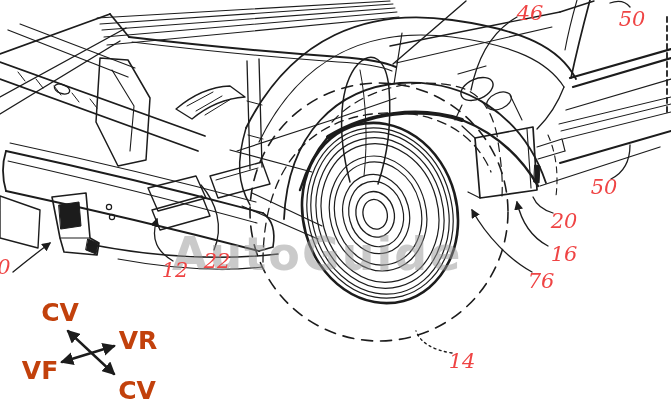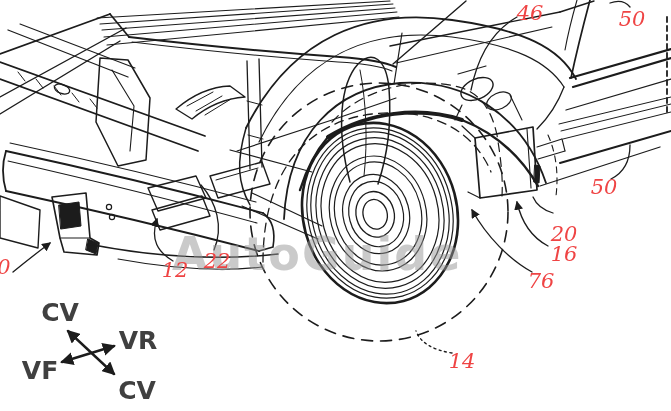--- a/index.html
+++ b/index.html
@@ -17,21 +17,21 @@
   }
   .watermark .tld{font-size:25px;letter-spacing:1px;color:rgba(160,160,160,0.48);}
   .ref{
     position:absolute;z-index:4;transform:translate(-50%,-50%);
     font:italic 21px "DejaVu Serif","Liberation Serif",serif;
     color:#ef4444;white-space:nowrap;
   }
   .dir{
     position:absolute;z-index:4;transform:translate(-50%,-50%);
     font-family:"DejaVu Sans","Liberation Sans",sans-serif;
-    font-weight:600;font-size:25px;color:#404040;white-space:nowrap;
+    font-weight:600;font-size:25px;color:#c2410c;white-space:nowrap;
   }
 </style>
 </head>
 <body>
 
 <div class="stage">
 
   <svg width="671" height="411" viewBox="0 0 671 411" fill="none" stroke="#1c1c1c" stroke-linecap="round" stroke-linejoin="round">
     <defs>
       <marker id="ah" viewBox="0 0 10 10" refX="8.5" refY="5" markerWidth="7" markerHeight="7" orient="auto-start-reverse">
@@ -191,21 +191,21 @@
     </g>
   </svg>
 
   <div class="watermark">
     <span>AutoGuide</span>
   </div>
 
   <div class="ref" style="left:530px;top:13px">46</div>
   <div class="ref" style="left:632px;top:19px">50</div>
   <div class="ref" style="left:604px;top:187px">50</div>
-  <div class="ref" style="left:564px;top:234px">20</div>
+  <div class="ref" style="left:564px;top:221px">20</div>
   <div class="ref" style="left:564px;top:254px">16</div>
   <div class="ref" style="left:541px;top:281px">76</div>
   <div class="ref" style="left:462px;top:361px">14</div>
   <div class="ref" style="left:217px;top:261px">22</div>
   <div class="ref" style="left:175px;top:270px">12</div>
   <div class="ref" style="left:4px;top:267px">0</div>
 
   <div class="dir" style="left:60px;top:312px">CV</div>
   <div class="dir" style="left:138px;top:340px">VR</div>
   <div class="dir" style="left:40px;top:370px">VF</div>

